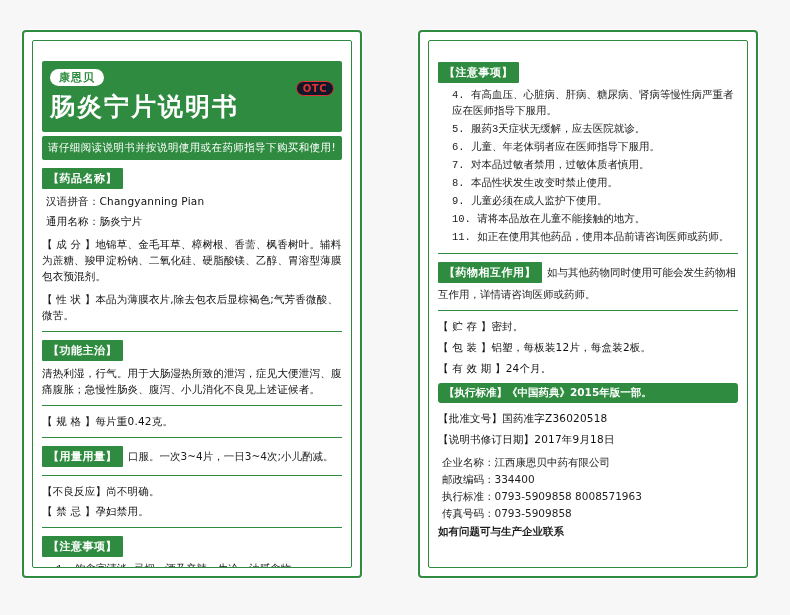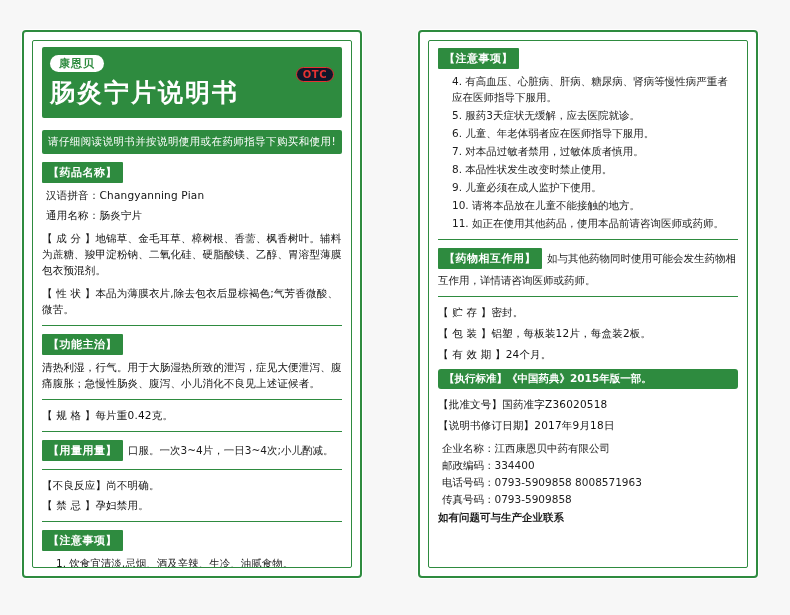--- a/index.html
+++ b/index.html
@@ -26,21 +26,21 @@
     box-shadow:0 0 0 1px #ffffff;
   }
   .sheet-left{left:22px;}
   .sheet-right{left:418px;}
   .inner{
     position:absolute;
     top:8px;left:8px;right:8px;bottom:8px;
     border:1px solid #2e8b3f;
     border-radius:2px;
     box-sizing:border-box;
-    padding:6px 9px;
+    padding:20px 9px;
     overflow:hidden;
   }
 
   
   .header{
     background:#2e8b3f;
     border-radius:2px;
     padding:8px 8px 10px 8px;
     position:relative;
     color:#ffffff;
@@ -72,21 +72,21 @@
     letter-spacing:2px;
     margin-top:6px;
     line-height:30px;
   }
   .notice-bar{
     background:#2e8b3f;
     color:#ffffff;
     font-size:10.5px;
     text-align:center;
     padding:5px 4px;
-    margin-top:12px;
+    margin-top:4px;
     border-radius:2px;
     letter-spacing:0.4px;
   }
 
   
   .sec{margin-top:7px;}
   .sec-head{
     background:#2e8b3f;
     color:#ffffff;
     font-size:11px;
@@ -103,20 +103,21 @@
     color:#111;
     letter-spacing:0.2px;
   }
   .label-inline{font-size:10.5px;line-height:16px;}
   .bracket{white-space:nowrap;}
   .sub{padding-left:4px;}
   ul.plain{margin:4px 0 0 0;padding-left:14px;}
   ul.plain li{
     font-size:10.5px;line-height:16px;margin-bottom:2px;list-style:none;
     position:relative;
+    font-family:Liberation Mono, monospace;
   }
   .green-rule{
     border:0;border-top:1px solid #2e8b3f;margin:8px 0 0 0;
   }
   .boxed-line{
     background:#2e8b3f;color:#fff;font-size:10.5px;font-weight:bold;
     padding:3px 6px;margin-top:7px;border-radius:3px;
   }
   .right-block .line{margin-top:5px;}
   .footer-strong{font-size:10.5px;font-weight:bold;margin-top:3px;}
@@ -255,21 +256,21 @@
       </div>
 
       <div class="sec">
         <div class="contact-line sub">
           <span>企业名称：</span><span>江西康恩贝中药有限公司</span>
         </div>
         <div class="contact-line sub">
           <span>邮政编码：</span><span>334400</span>
         </div>
         <div class="contact-line sub">
-          <span>电话号码：</span><span>0793-5909858    8008571963</span>
+          <span>执行标准：</span><span>0793-5909858    8008571963</span>
         </div>
         <div class="contact-line sub">
           <span>传真号码：</span><span>0793-5909858</span>
         </div>
         <div class="footer-strong">如有问题可与生产企业联系</div>
       </div>
 
     </div>
   </div>
 

